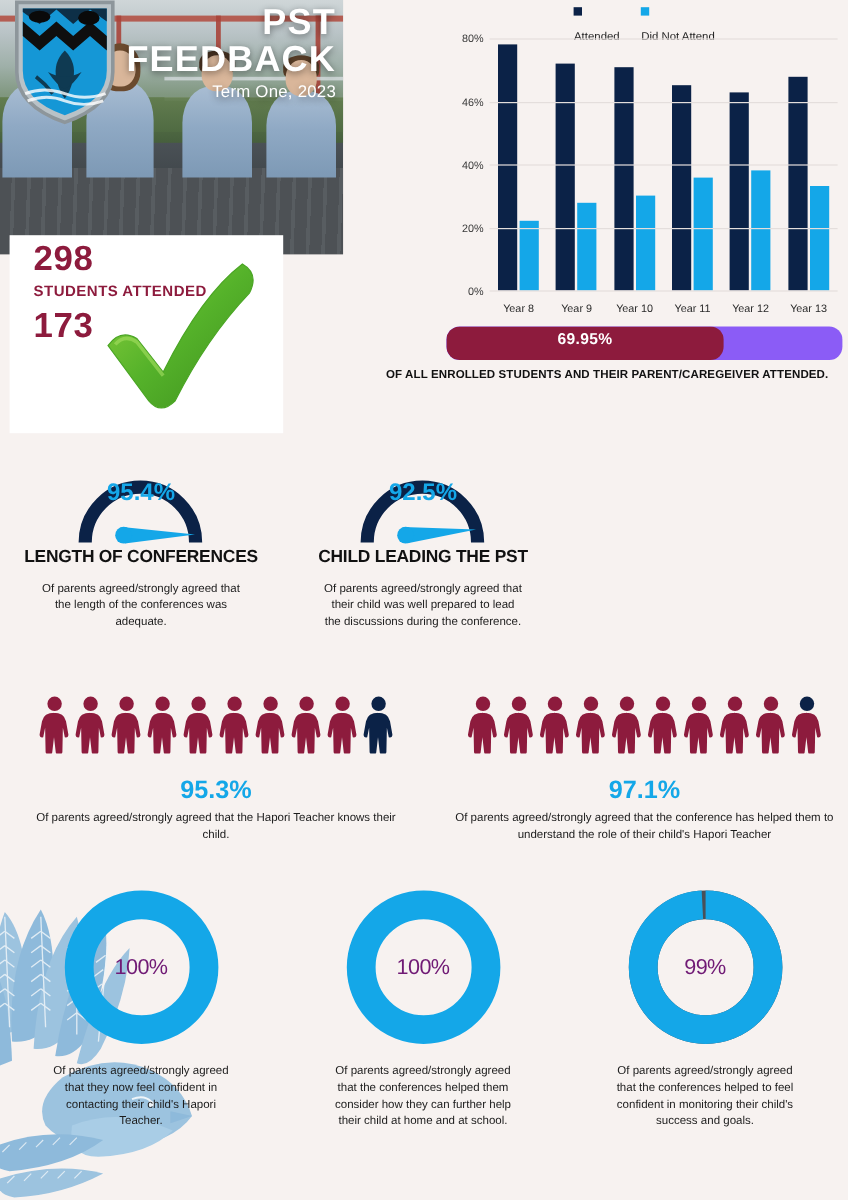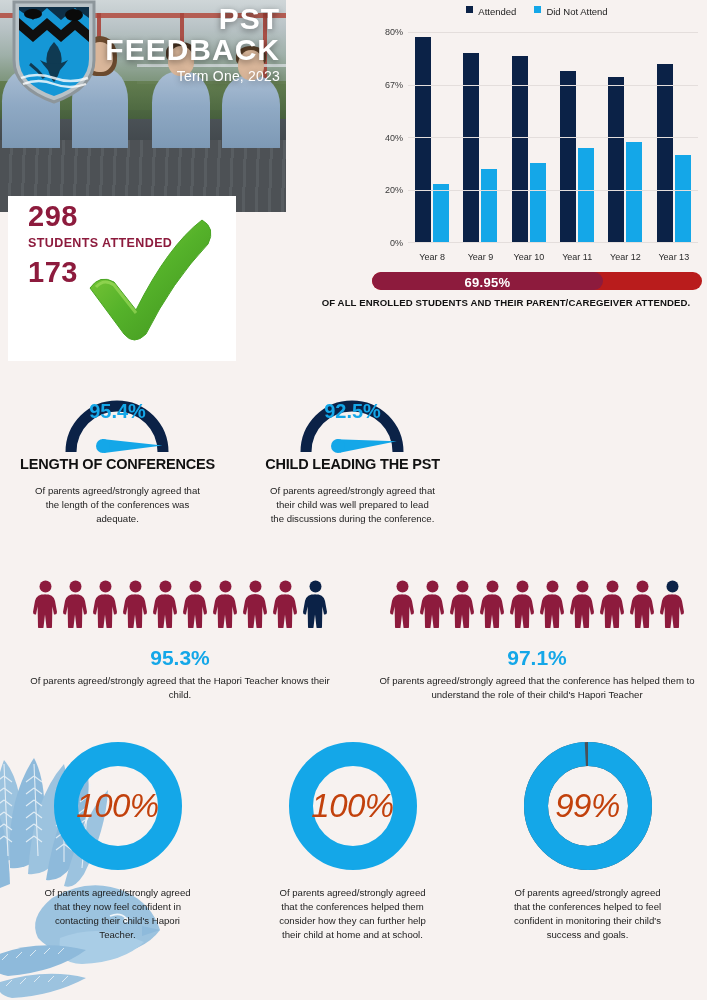--- a/index.html
+++ b/index.html
@@ -51,39 +51,39 @@
   .statpanel .big2{position:absolute;left:20px;top:62px;font-size:29px;font-weight:bold;
     color:#8d1b3d;line-height:1;letter-spacing:.5px;}
   .statpanel .cap2{position:absolute;left:20px;top:96px;font-size:12.5px;font-weight:bold;
     color:#8d1b3d;letter-spacing:.4px;line-height:1.25;width:110px;}
   .tick-svg{position:absolute;left:68px;top:8px;}
 
   
   .chartwrap{position:absolute;left:372px;top:6px;width:330px;height:262px;}
   .legend{position:absolute;left:0;top:0;width:100%;display:flex;justify-content:center;
     gap:18px;align-items:center;font-size:9.5px;color:#1c1c1c;}
-  .legend .item{display:flex;gap:5px;}
+  .legend .item{display:flex;gap:12px;flex-direction:column;}
   .legend .sw{width:7px;height:7px;display:inline-block;}
   .plot{position:absolute;left:36px;top:26px;right:4px;bottom:26px;}
   .grid-line{position:absolute;left:0;right:0;height:1px;background:#e4dedc;}
   .ylab{position:absolute;right:100%;margin-right:5px;transform:translateY(-50%);
     font-size:9px;color:#3a3a3a;white-space:nowrap;}
   .bars{position:absolute;left:0;right:0;bottom:0;top:0;display:flex;
     align-items:flex-end;justify-content:space-around;}
   .group{display:flex;align-items:flex-end;gap:2px;height:100%;}
   .bar{width:16px;}
   .bar.a{background:#0b2247;}
   .bar.b{background:#14a7e8;}
   .xlabels{position:absolute;left:36px;right:4px;bottom:6px;display:flex;
     justify-content:space-around;font-size:9px;color:#2a2a2a;}
   .xlabels span{width:38px;text-align:center;}
 
   
   .pbar-row{position:absolute;left:372px;top:272px;width:330px;}
-  .pbar{position:relative;width:330px;height:18px;background:#b91c1c;border-radius:11px;overflow:hidden;}
+  .pbar{position:relative;width:330px;height:28px;background:#8b5cf6;border-radius:11px;overflow:hidden;}
   .pbar .fill{position:absolute;left:0;top:0;bottom:0;background:#8d1b3d;border-radius:11px;}
   .pbar .val{position:absolute;left:0;top:0;height:22px;line-height:22px;width:231px;
     text-align:center;color:#fff;font-size:13px;font-weight:bold;letter-spacing:.3px;}
   .pbar-cap{margin-top:7px;width:392px;margin-left:-62px;text-align:center;
     font-size:9.6px;font-weight:bold;color:#111;letter-spacing:.1px;}
 
   
   .gauges{position:absolute;left:0;top:374px;width:707px;display:flex;}
   .gauge-cell{width:235px;text-align:center;position:relative;}
   .gauge-svg{display:block;margin:0 auto;}
@@ -98,21 +98,21 @@
   .people-row.right{left:378px;width:318px;}
   .figs{display:flex;justify-content:center;gap:3px;}
   .people-pct{text-align:center;font-size:21px;font-weight:bold;color:#14a7e8;margin-top:14px;}
   .people-desc{text-align:center;font-size:9.6px;color:#1c1c1c;line-height:1.45;margin-top:4px;}
 
   
   .donuts{position:absolute;left:0;top:740px;width:707px;display:flex;}
   .donut-cell{width:235px;text-align:center;position:relative;}
   .donut-wrap{position:relative;width:132px;height:132px;margin:0 auto;}
   .donut-lbl{position:absolute;inset:0;display:flex;align-items:center;justify-content:center;
-    font-size:33px;color:#c2410c;letter-spacing:-.5px;font-style:italic;}
+    font-size:18px;color:#701a75;letter-spacing:-.5px;}
   .donut-desc{font-size:9.6px;color:#1c1c1c;line-height:1.45;margin:14px auto 0;width:162px;}
 
   
   .fantail{position:absolute;left:-10px;top:742px;width:180px;height:258px;
     opacity:.92;pointer-events:none;}
 </style>
 </head>
 <body>
 
 <div class="page">
@@ -225,21 +225,21 @@
     <div class="grid-line" style="top: 100%;">
           <div class="ylab" style="top: 100%;">0%</div>
         </div>
         <div class="grid-line" style="top: 75%;">
           <div class="ylab" style="top: 75%;">20%</div>
         </div>
         <div class="grid-line" style="top: 50%;">
           <div class="ylab" style="top: 50%;">40%</div>
         </div>
         <div class="grid-line" style="top: 25%;">
-          <div class="ylab" style="top: 25%;">67%</div>
+          <div class="ylab" style="top: 25%;">46%</div>
         </div>
         <div class="grid-line" style="top: 0%;">
           <div class="ylab" style="top: 0%; text-align: right;">80%</div>
         </div>
       </div>
     <div class="xlabels" id="xlabels">
         <span>Year 8</span>
         <span>Year 9</span>
         <span>Year 10</span>
         <span>Year 11</span>

